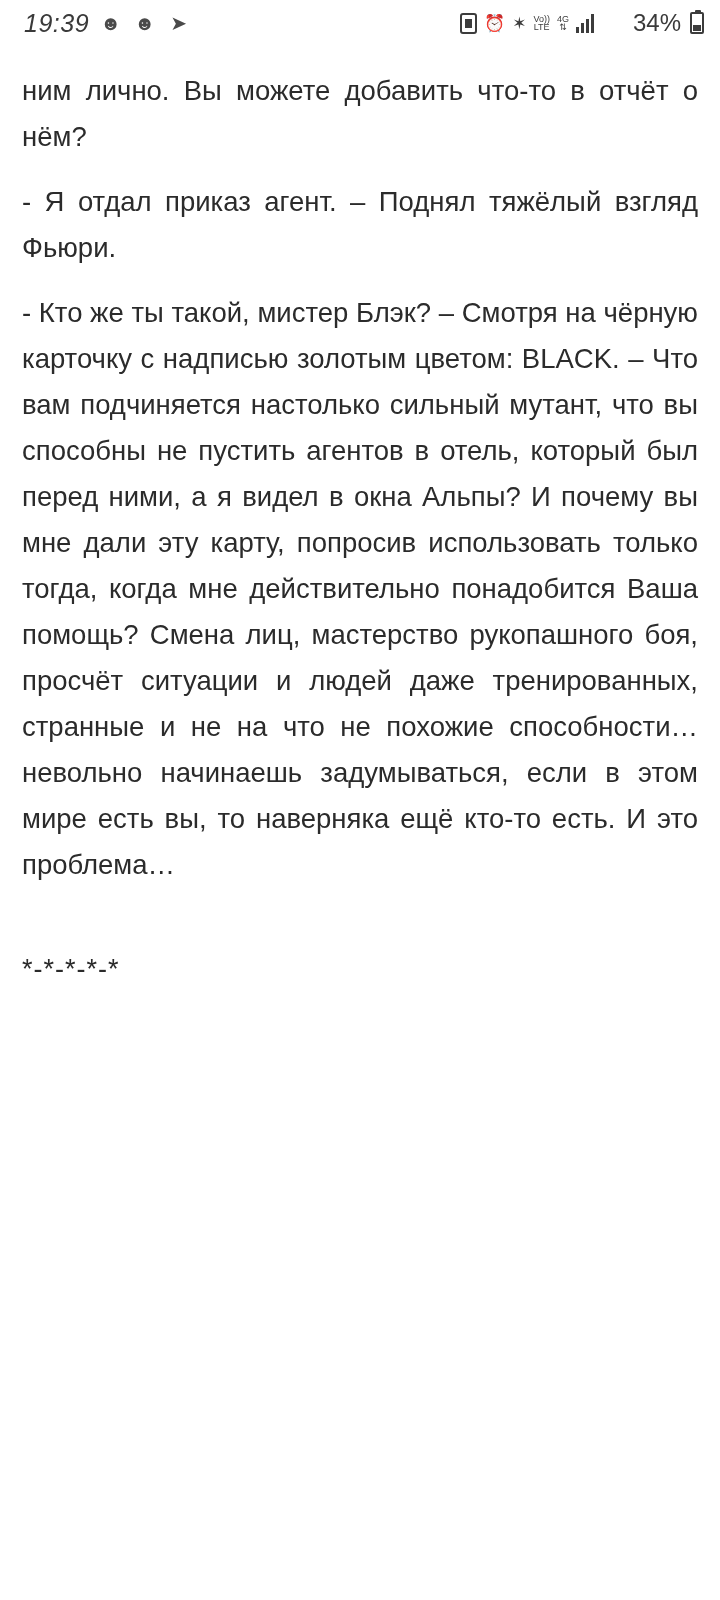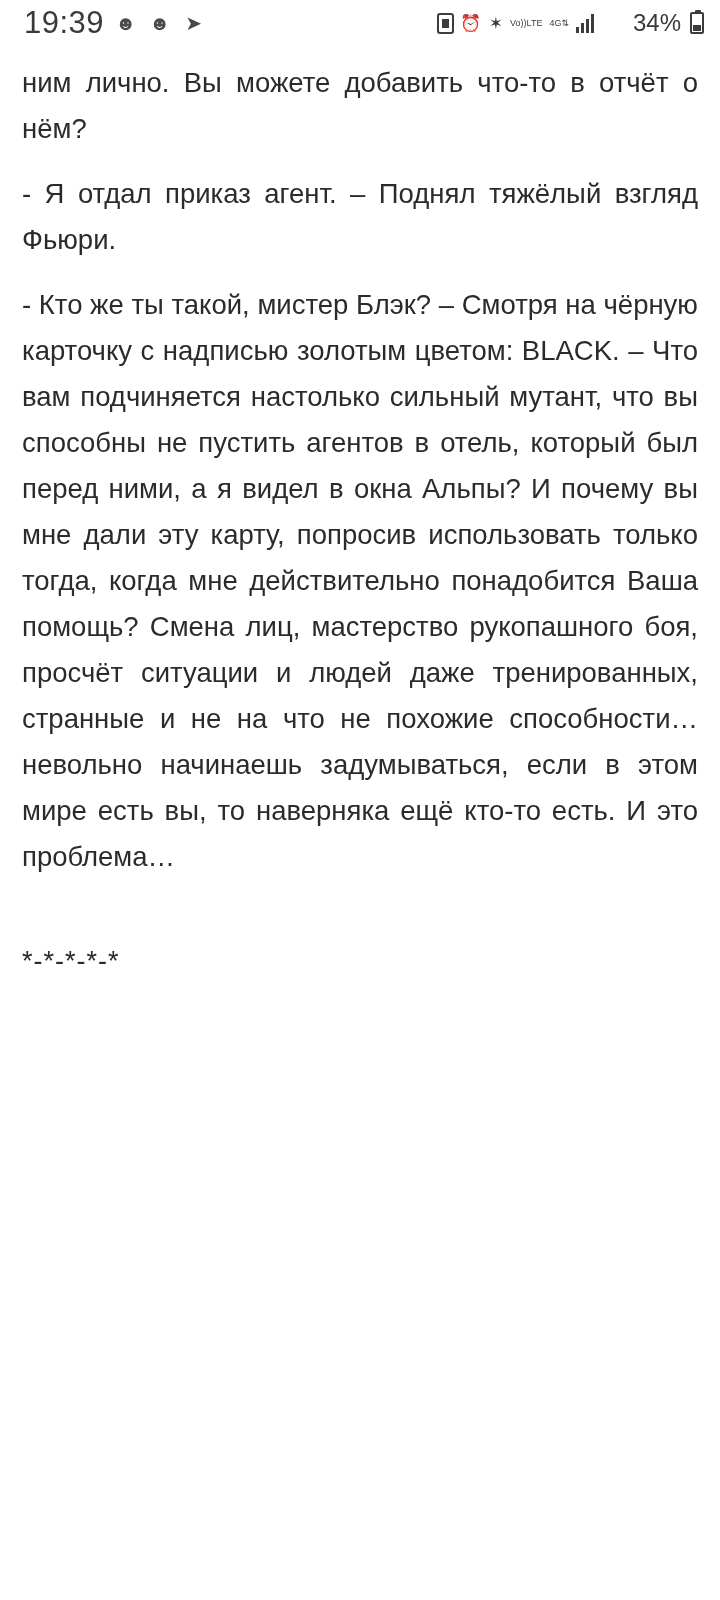--- a/index.html
+++ b/index.html
@@ -28,24 +28,25 @@
     justify-content: space-between;
     padding: 0 16px 0 24px;
     color: #3c3c3c;
   }
   .sb-left {
     display: flex;
     align-items: center;
     gap: 9px;
   }
   .sb-clock {
-    font-size: 31px;
+    font-size: 25px;
     letter-spacing: 0.5px;
     color: #3a3a3a;
     font-family: "Liberation Sans", sans-serif;
+    font-style: italic;
   }
   .sb-appicon {
     width: 25px;
     height: 25px;
     display: inline-block;
     line-height: 25px;
     text-align: center;
     font-size: 20px;
     color: #4a4a4a;
   }
@@ -55,21 +56,21 @@
     gap: 7px;
   }
   .sb-ico {
     font-size: 17px;
     color: #3c3c3c;
     line-height: 1;
     display: inline-block;
   }
   .sb-net {
     display: flex;
-    flex-direction: row;
+    flex-direction: column;
     align-items: center;
     line-height: 8px;
     font-size: 9px;
     color: #3c3c3c;
   }
   .sb-battery-text {
     font-size: 24px;
     color: #3a3a3a;
     letter-spacing: 0px;
     margin-left: 32px;
@@ -125,21 +126,21 @@
   
   .reader {
     padding: 10px 22px 0 22px;
   }
   .para {
     font-size: 27.5px;
     line-height: 46px;
     color: #2b2b2b;
     text-align: justify;
     text-justify: inter-word;
-    margin: 4px 0 19px 0;
+    margin: 12px 0 19px 0;
     font-family: "Liberation Sans", sans-serif;
     word-spacing: 0px;
   }
   .divider {
     font-size: 27px;
     color: #2b2b2b;
     letter-spacing: 1px;
     margin-top: 66px;
     font-family: "Liberation Sans", sans-serif;
   }

